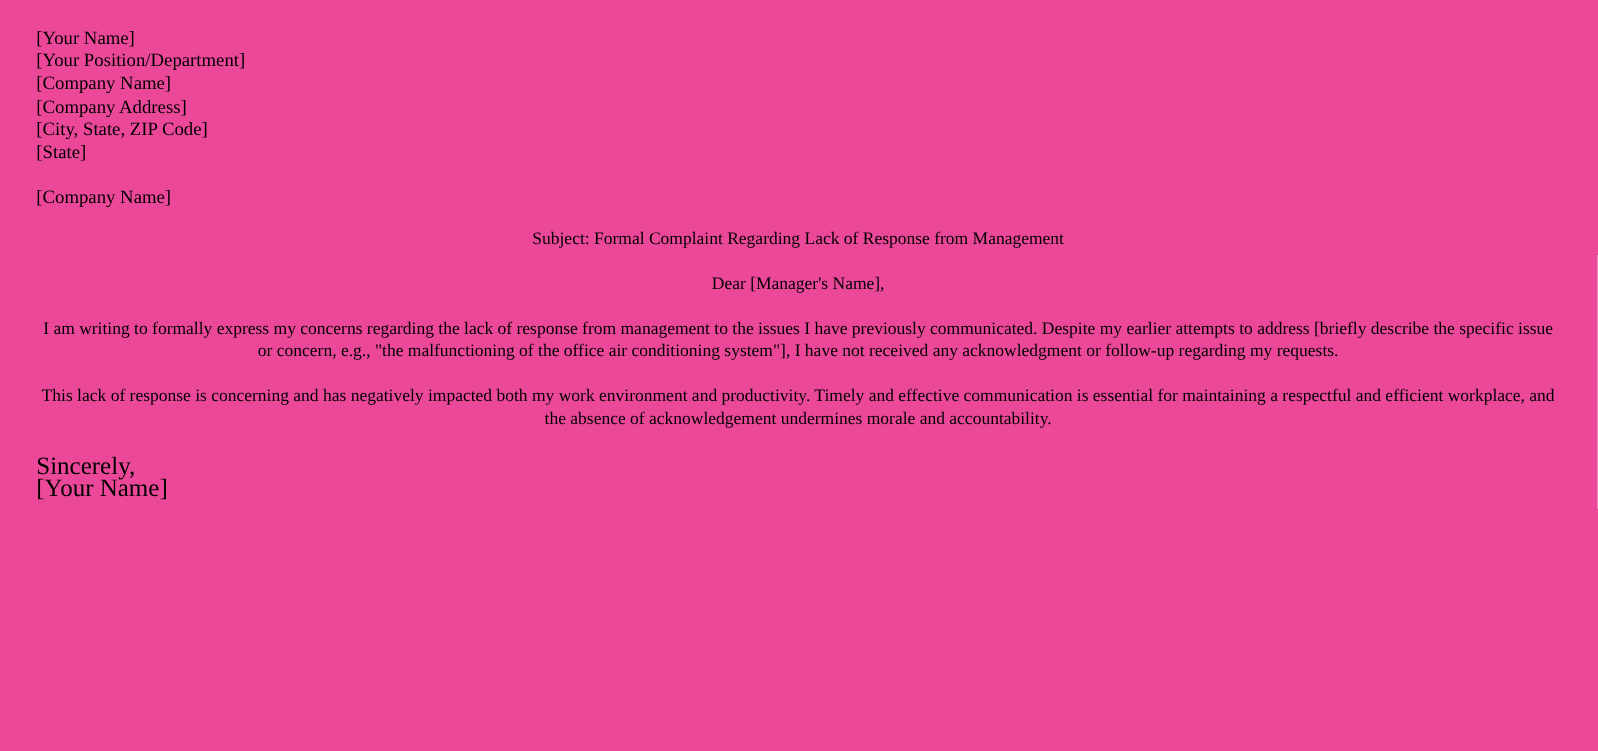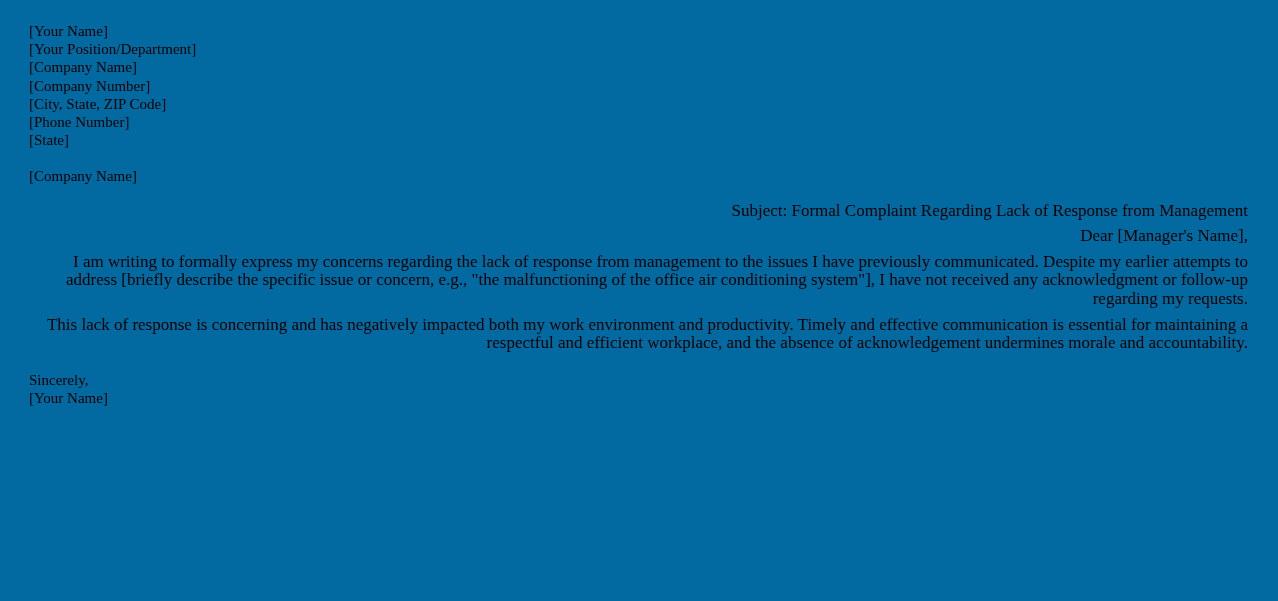--- a/index.html
+++ b/index.html
@@ -12,57 +12,56 @@
     height: 601px;
     font-family: "Liberation Serif", "DejaVu Serif", serif;
     color: #000000;
     overflow: hidden;
   }
   .page {
     box-sizing: border-box;
     width: 1278px;
     height: 601px;
     padding: 22px 30px 0 29px;
-    background: #0369a1;
+    background: #ec4899;
   }
   .block {
     font-size: 15px;
     line-height: 18.2px;
   }
   .block .line {
     white-space: pre-wrap;
   }
   .gap-sm { height: 18px; }
   .para {
-    font-size: 17px;
+    font-size: 14px;
     line-height: 18.6px;
     margin: 0;
     max-width: 1220px;
-    text-align: right;
+    text-align: center;
   }
-  .para + .para { margin-top: 7px; }
+  .para + .para { margin-top: 17px; }
   .spacer-before-subject { height: 16px; }
   .spacer-line { height: 18px; }
   .sign-block {
-    font-size: 15px;
+    font-size: 20px;
     line-height: 18.2px;
   }
 </style>
 </head>
 <body>
 
 <div class="page">
 
   <div class="block">
     <div class="line">[Your Name]</div>
     <div class="line">[Your Position/Department]</div>
     <div class="line">[Company Name]</div>
-    <div class="line">[Company Number]</div>
+    <div class="line">[Company Address]</div>
     <div class="line">[City, State, ZIP Code]</div>
-    <div class="line">[Phone Number]</div>
     <div class="line">[State]</div>
   </div>
 
   <div class="gap-sm"></div>
 
   <div class="block">
     <div class="line">[Company Name]</div>
   </div>
 
   <div class="spacer-before-subject"></div>

